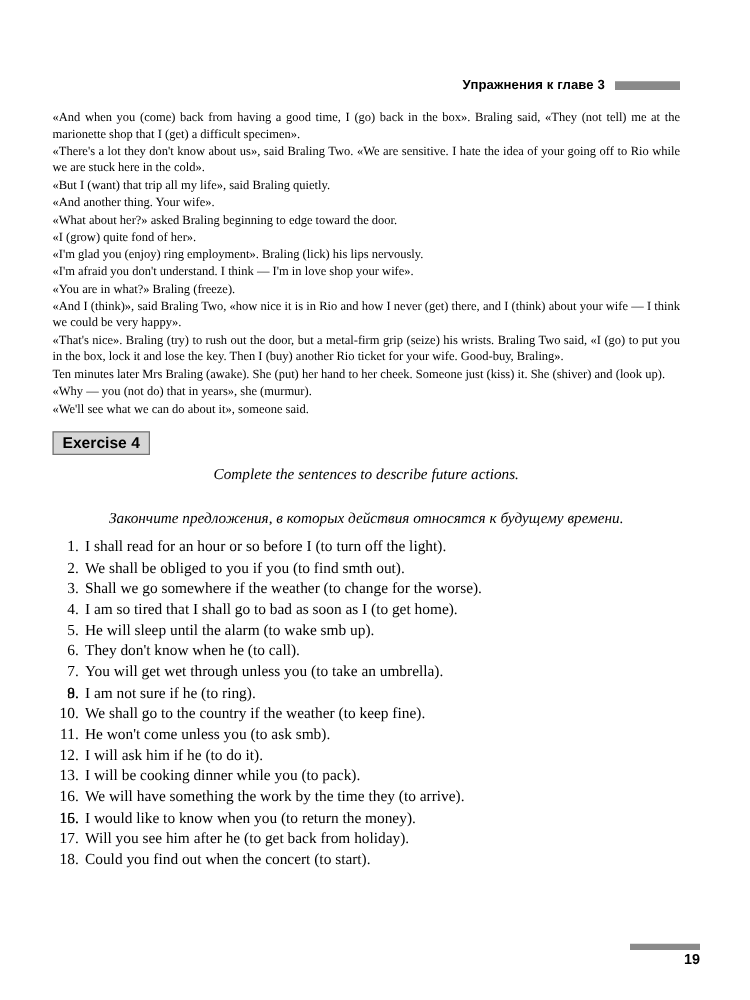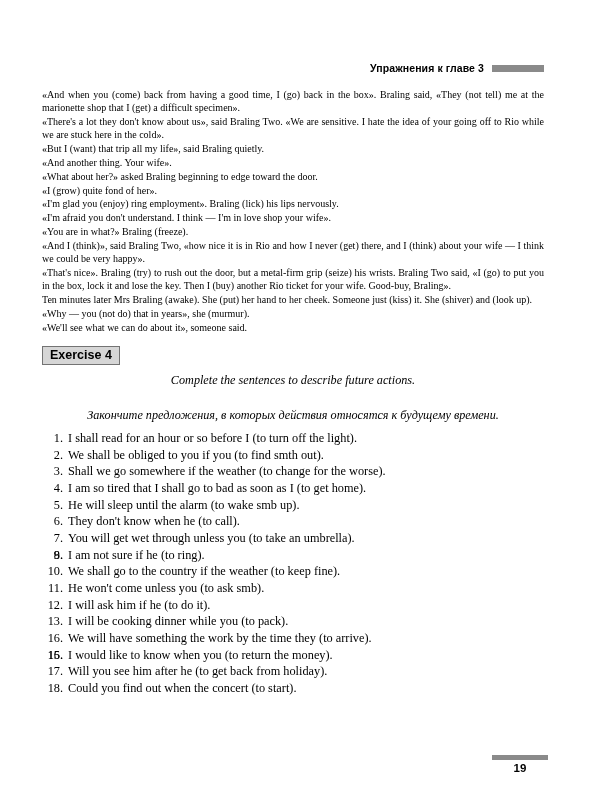--- a/index.html
+++ b/index.html
@@ -95,23 +95,23 @@
   ol.sentences li .num {
     position: absolute;
     left: 0;
     width: 21px;
     text-align: right;
     display: inline-block;
   }
   
   .footer {
     position: absolute;
-    right: 52px;
+    right: 40px;
     bottom: 26px;
-    text-align: center;
+    text-align: right;
   }
   .footer-bar {
     width: 56px;
     height: 5px;
     background: #8a8a8a;
     margin: 0 0 2px auto;
   }
   .page-number {
     font-family: "Liberation Sans", sans-serif;
     font-weight: bold;

